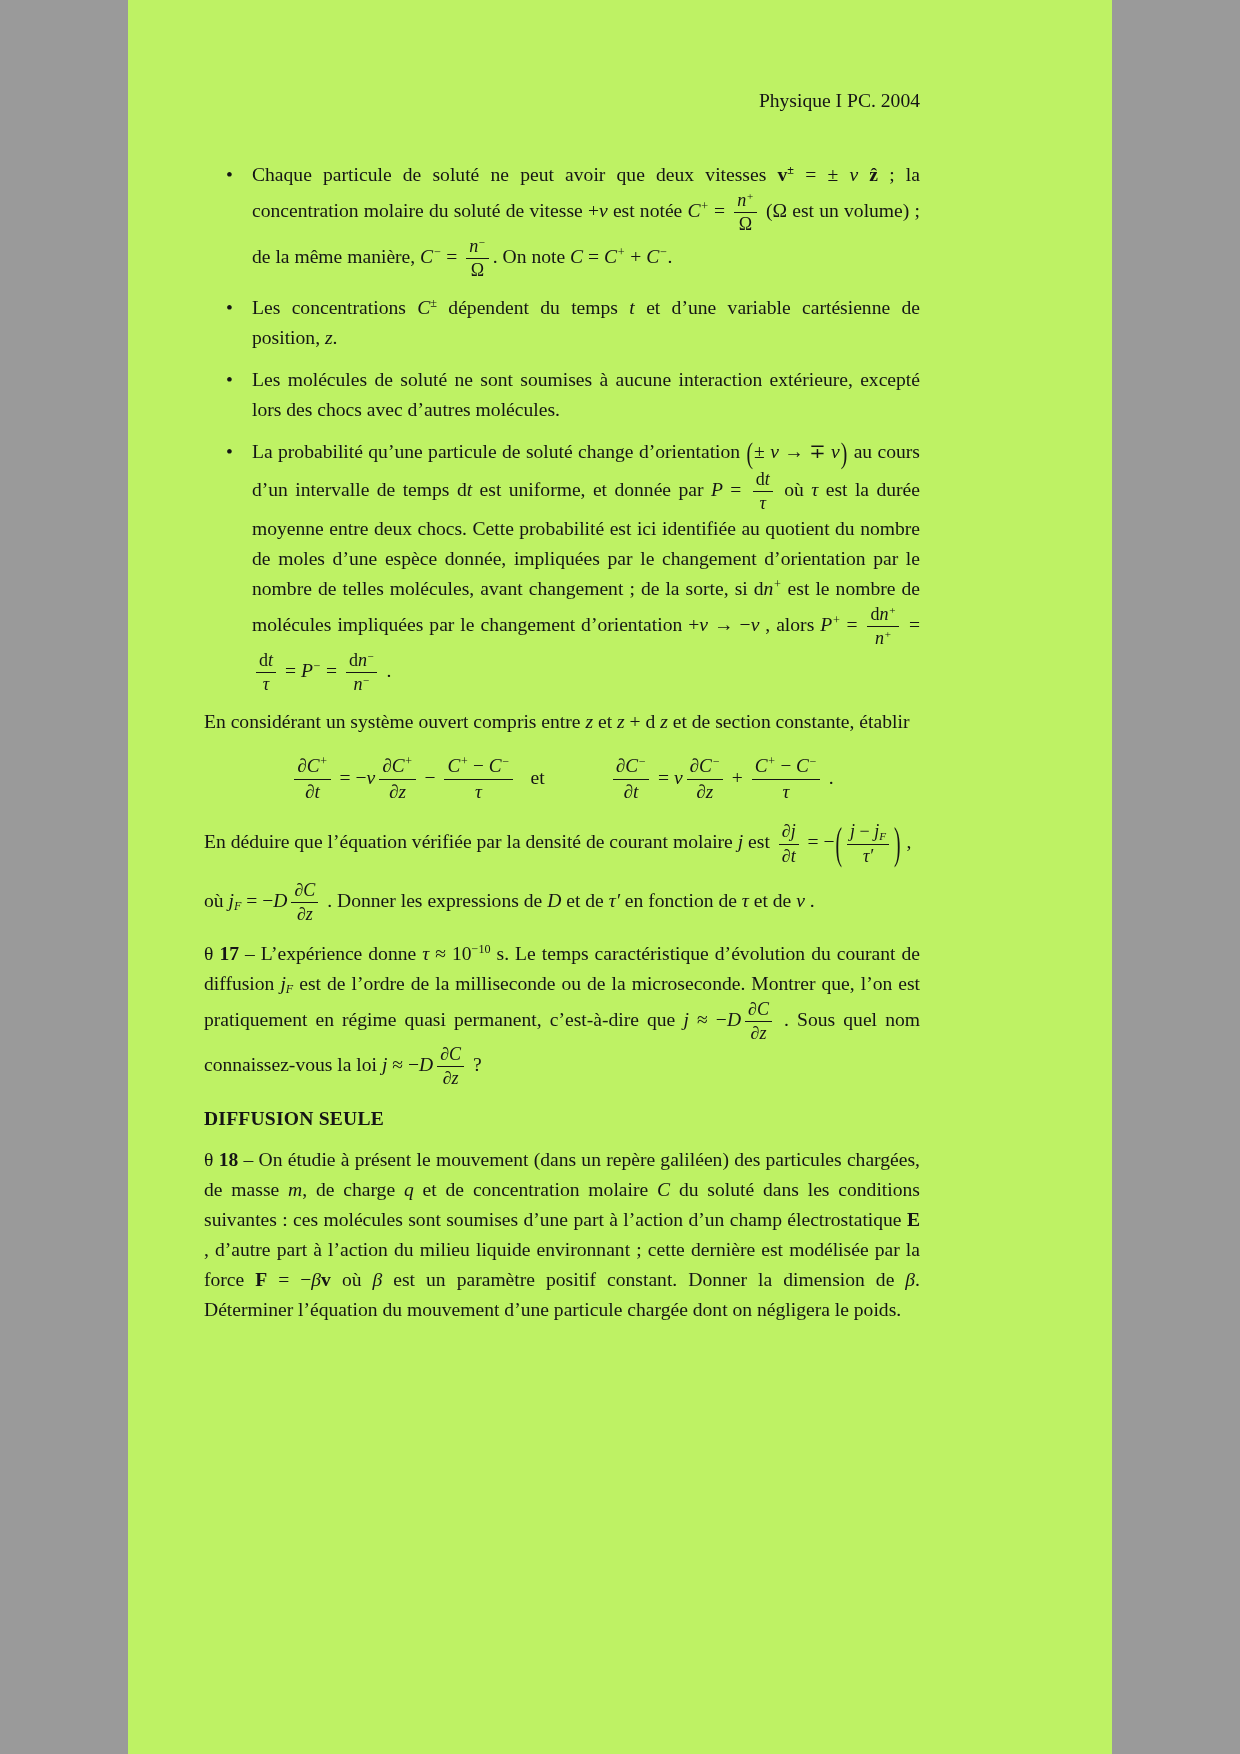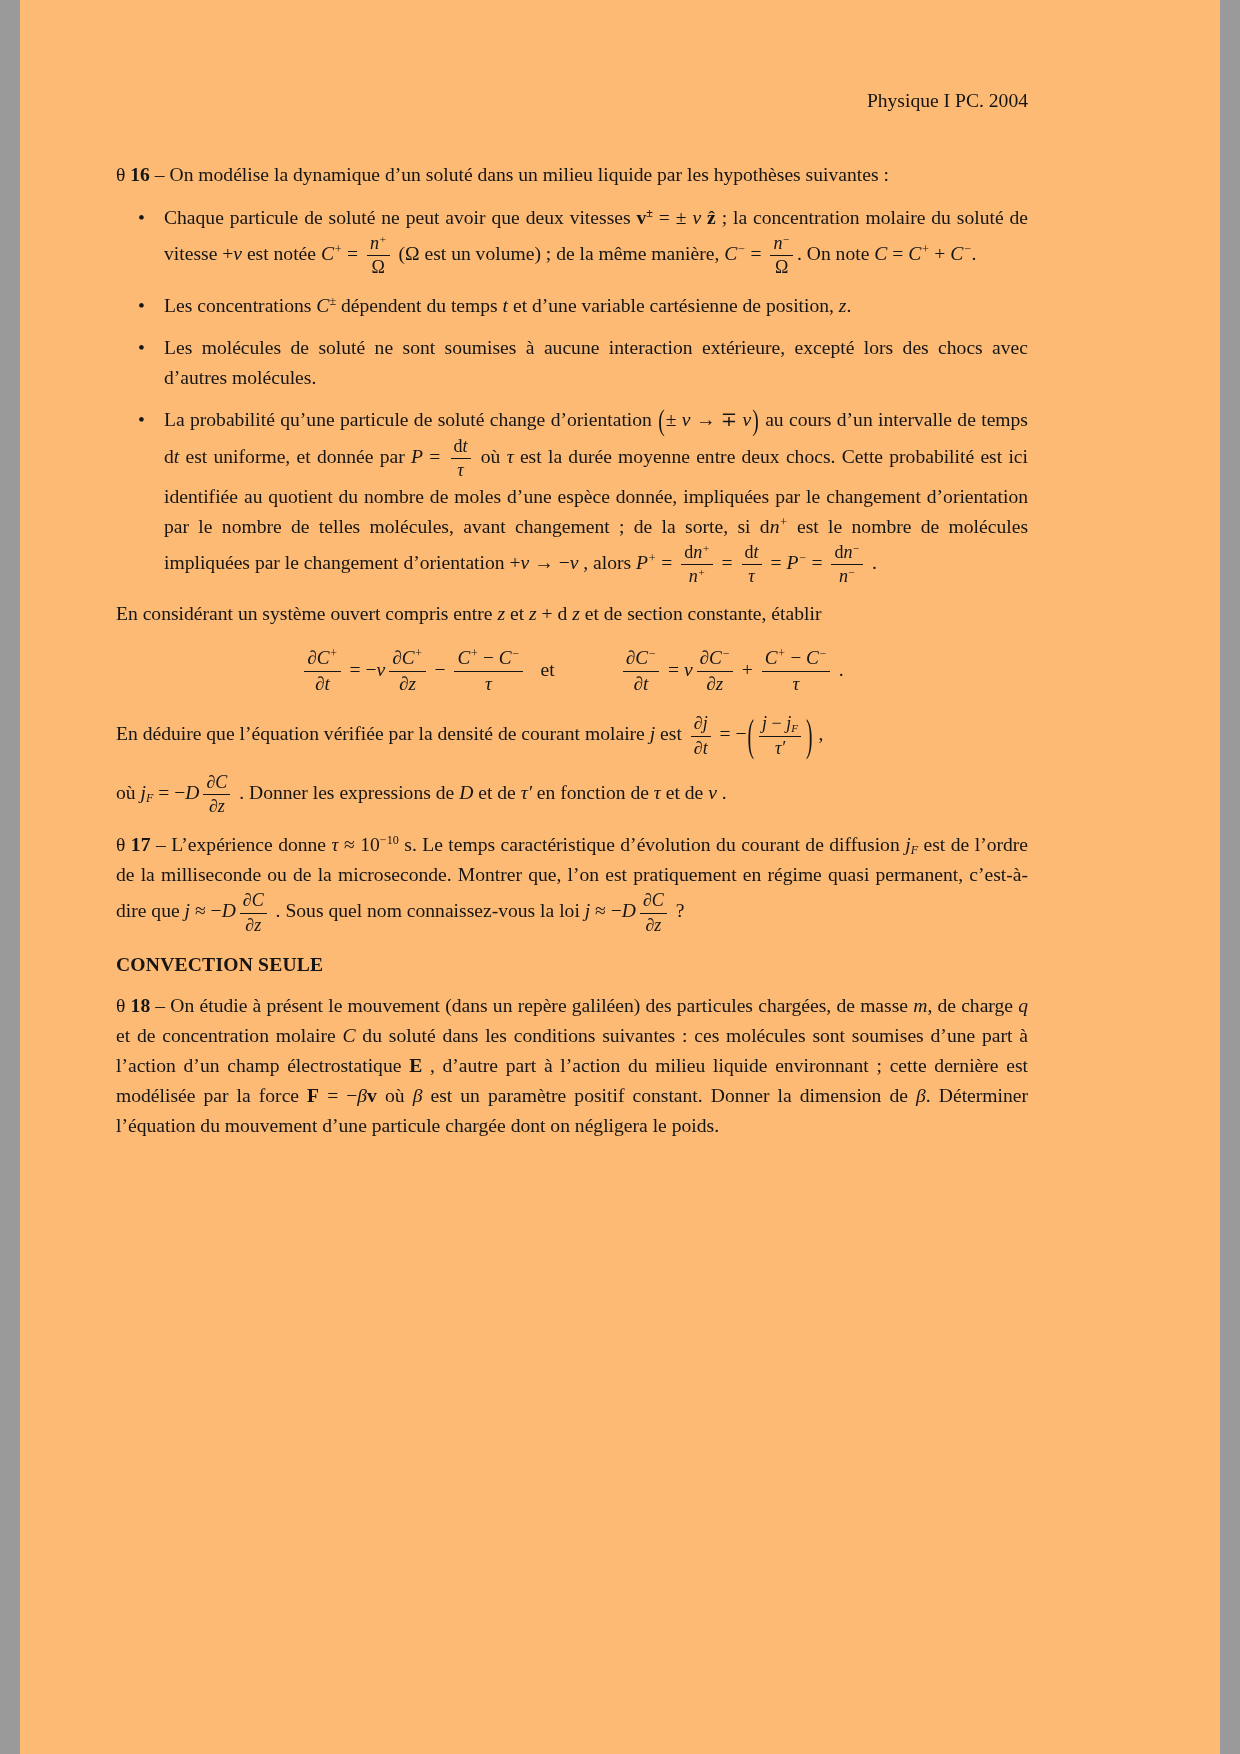--- a/index.html
+++ b/index.html
@@ -1,26 +1,26 @@
 <!DOCTYPE html>
 <html><head>
 <meta charset="utf-8">
 <style>
   html,body{margin:0;padding:0;background:#9a9a9a;}
   .page{
     position:relative;
-    width:1200px;height:1754px;
+    width:984px;height:1754px;
     margin:0 auto;
-    background:#fdba74;
+    background:#bef264;
     color:#151515;
     font-family:"Liberation Serif","DejaVu Serif",serif;
     font-size:19.6px;
     line-height:30px;
     box-sizing:border-box;
-    padding:86px 192px 40px 96px;
+    padding:86px 192px 40px 76px;
     overflow:hidden;
   }
   .header{
     text-align:right;
     margin-bottom:44px;
     white-space:nowrap;
   }
   .sec-heading{
     font-weight:bold;
     margin:14px 0 6px 0;
@@ -73,21 +73,20 @@
     padding:0 1px;
     font-weight:400;
   }
 </style>
 </head>
 <body>
 
 <div class="page">
   <div class="header">Physique I PC. 2004</div>
   <div>
-      <p class="para"><span class="rm">θ </span><span class="bold">16</span><span class="rm"> – On modélise la dynamique d’un soluté dans un milieu liquide par les hypothèses suivantes :</span></p>
       <div class="bullets">
         <div class="bullet-item"><span class="bullet">•</span><span class="bi-content"><span class="rm">Chaque particule de soluté ne peut avoir que deux vitesses </span><span class="vb">v<sup>±</sup></span><span class="rm"> = ± </span><span class="mi">v</span><span class="rm"> </span><span class="vb">ẑ</span><span class="rm"> ; la concentration molaire du soluté de vitesse +</span><span class="mi">v</span><span class="rm"> est notée </span><span class="mi">C<sup>+</sup></span><span class="rm"> = </span><span class="frac">
               <span class="fnum"><span class="mi">n<sup>+</sup></span></span>
               <span class="fbar"></span>
               <span class="fden"><span class="rm">Ω</span></span>
             </span><span class="rm"> (Ω est un volume) ; de la même manière, </span><span class="mi">C<sup>−</sup></span><span class="rm"> = </span><span class="frac">
               <span class="fnum"><span class="mi">n<sup>−</sup></span></span>
               <span class="fbar"></span>
               <span class="fden"><span class="rm">Ω</span></span>
             </span><span class="rm">. On note </span><span class="mi">C</span><span class="rm"> = </span><span class="mi">C<sup>+</sup></span><span class="rm"> + </span><span class="mi">C<sup>−</sup></span><span class="rm">.</span></span></div>
@@ -153,16 +152,16 @@
         </span><span class="rm"> . Donner les expressions de </span><span class="mi">D</span><span class="rm"> et de </span><span class="mi">τ′</span><span class="rm"> en fonction de </span><span class="mi">τ</span><span class="rm"> et de </span><span class="mi">v</span><span class="rm"> .</span></p>
       <p class="para"><span class="rm">θ </span><span class="bold">17</span><span class="rm"> – L’expérience donne </span><span class="mi">τ</span><span class="rm"> ≈ 10<sup>−10</sup></span><span class="rm"> s. Le temps caractéristique d’évolution du courant de diffusion </span><span class="mi">j<sub>F</sub></span><span class="rm"> est de l’ordre de la milliseconde ou de la microseconde. Montrer que, l’on est pratiquement en régime quasi permanent, c’est-à-dire que </span><span class="mi">j</span><span class="rm"> ≈ −</span><span class="mi">D</span><span class="frac">
           <span class="fnum"><span class="rm">∂</span><span class="mi">C</span></span>
           <span class="fbar"></span>
           <span class="fden"><span class="rm">∂</span><span class="mi">z</span></span>
         </span><span class="rm"> . Sous quel nom connaissez-vous la loi </span><span class="mi">j</span><span class="rm"> ≈ −</span><span class="mi">D</span><span class="frac">
           <span class="fnum"><span class="rm">∂</span><span class="mi">C</span></span>
           <span class="fbar"></span>
           <span class="fden"><span class="rm">∂</span><span class="mi">z</span></span>
         </span><span class="rm"> ?</span></p>
-      <div class="sec-heading"><span class="bold">CONVECTION SEULE</span></div>
+      <div class="sec-heading"><span class="bold">DIFFUSION SEULE</span></div>
       <p class="para"><span class="rm">θ </span><span class="bold">18</span><span class="rm"> – On étudie à présent le mouvement (dans un repère galiléen) des particules chargées, de masse </span><span class="mi">m</span><span class="rm">, de charge </span><span class="mi">q</span><span class="rm"> et de concentration molaire </span><span class="mi">C</span><span class="rm"> du soluté dans les conditions suivantes : ces molécules sont soumises d’une part à l’action d’un champ électrostatique </span><span class="vb">E</span><span class="rm"> , d’autre part à l’action du milieu liquide environnant ; cette dernière est modélisée par la force </span><span class="vb">F</span><span class="rm"> = −</span><span class="mi">β</span><span class="vb">v</span><span class="rm"> où </span><span class="mi">β</span><span class="rm"> est un paramètre positif constant. Donner la dimension de </span><span class="mi">β</span><span class="rm">. Déterminer l’équation du mouvement d’une particule chargée dont on négligera le poids.</span></p>
     </div>
 </div>
 
 </body></html>

